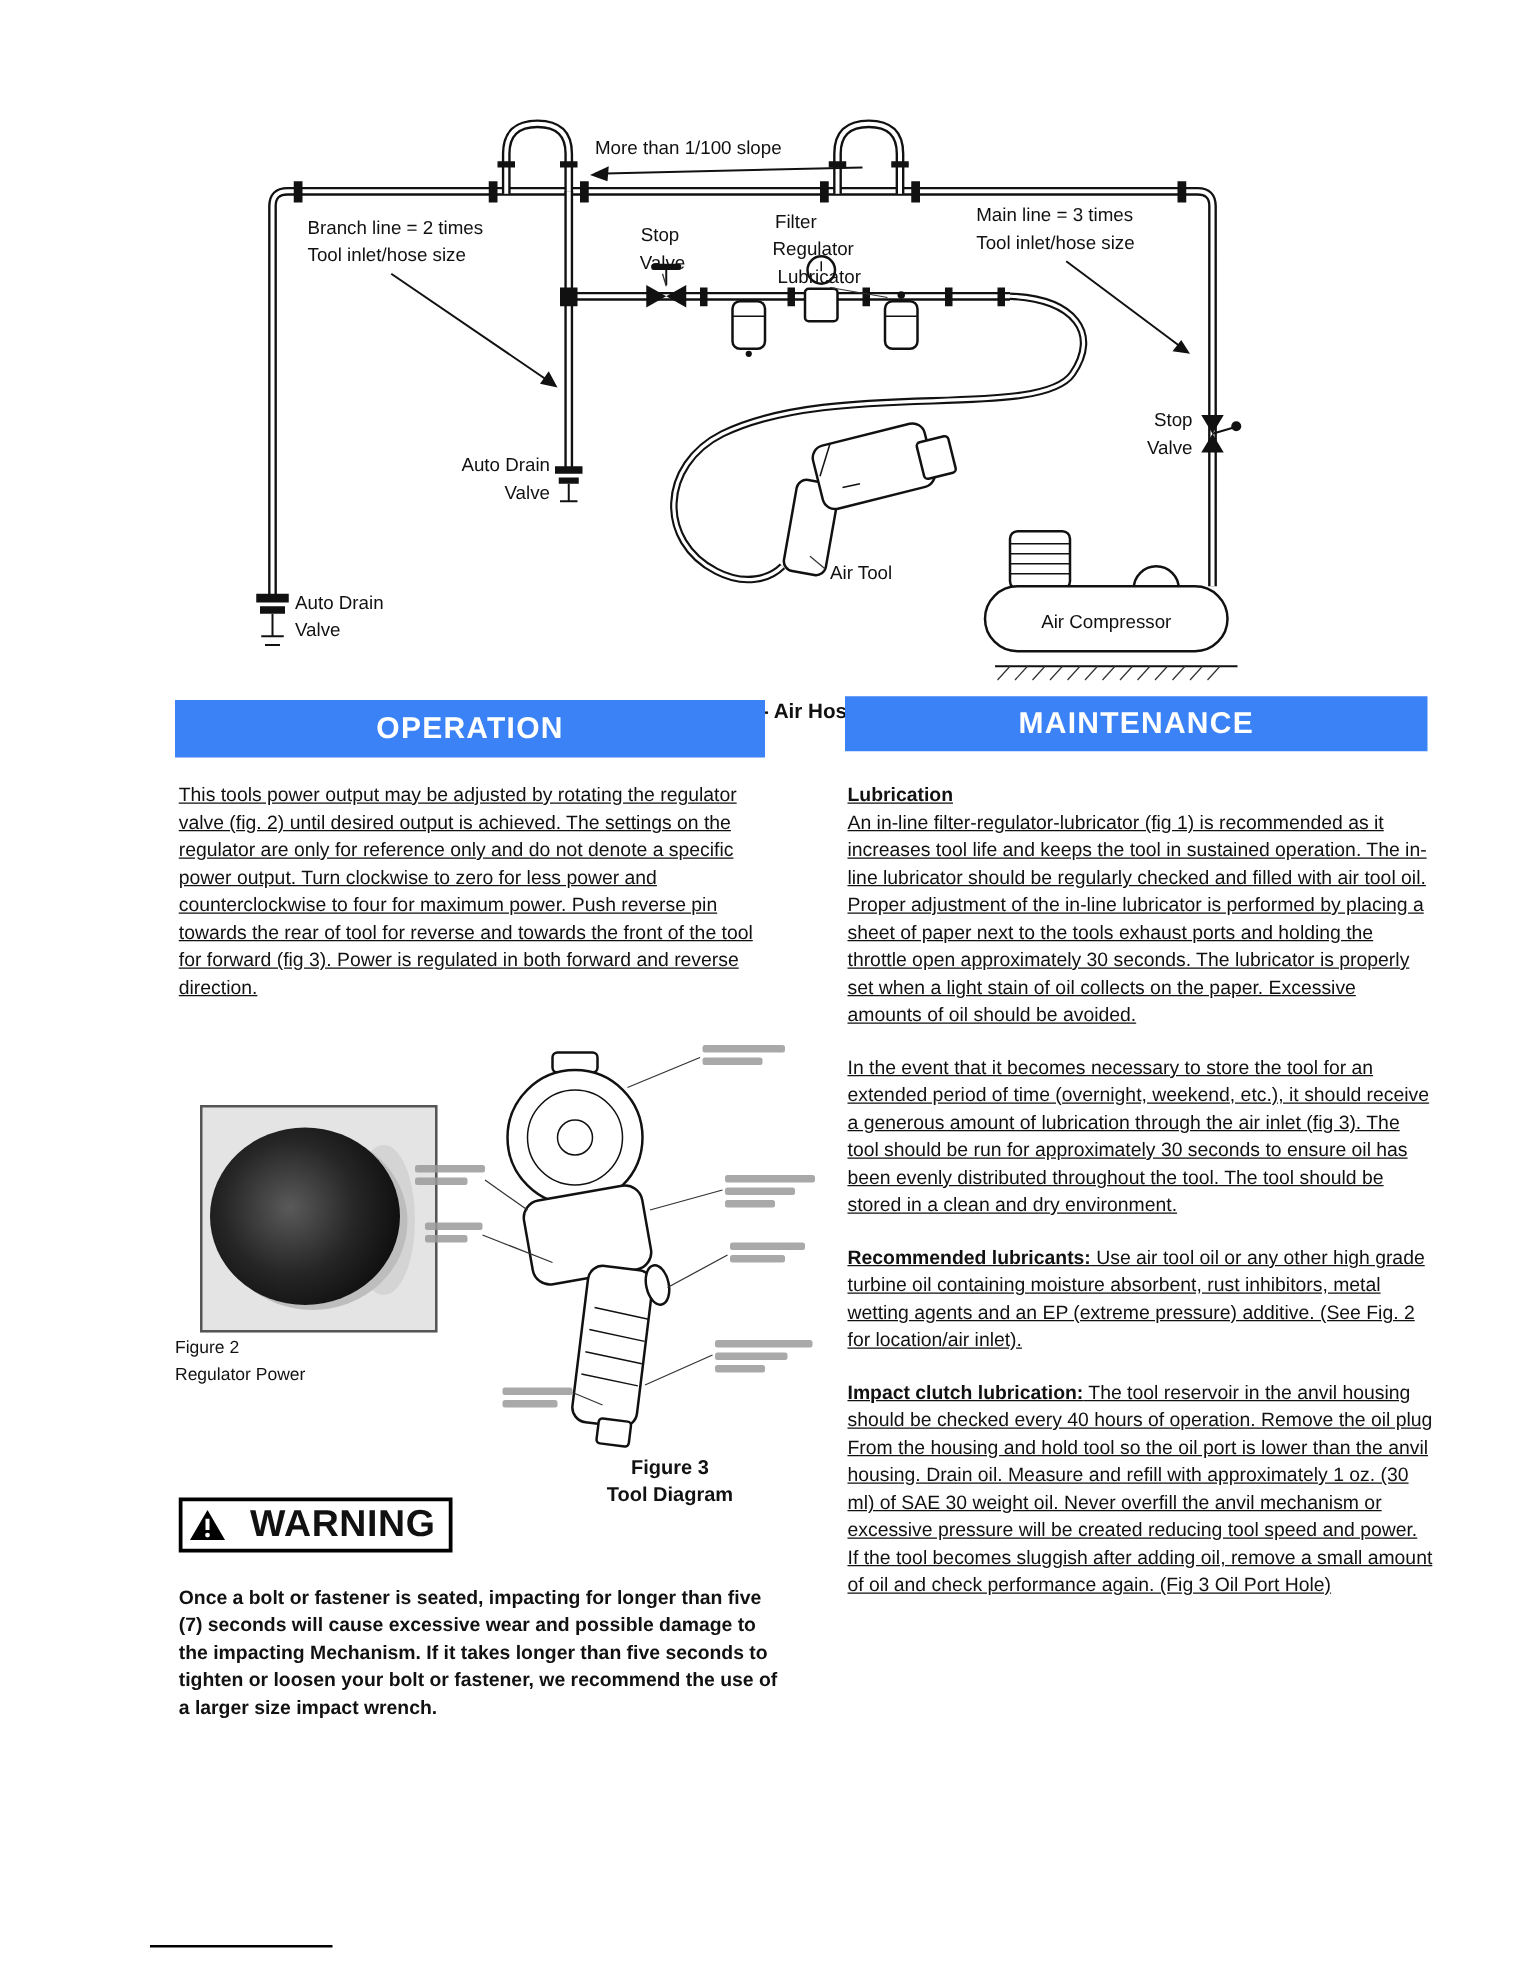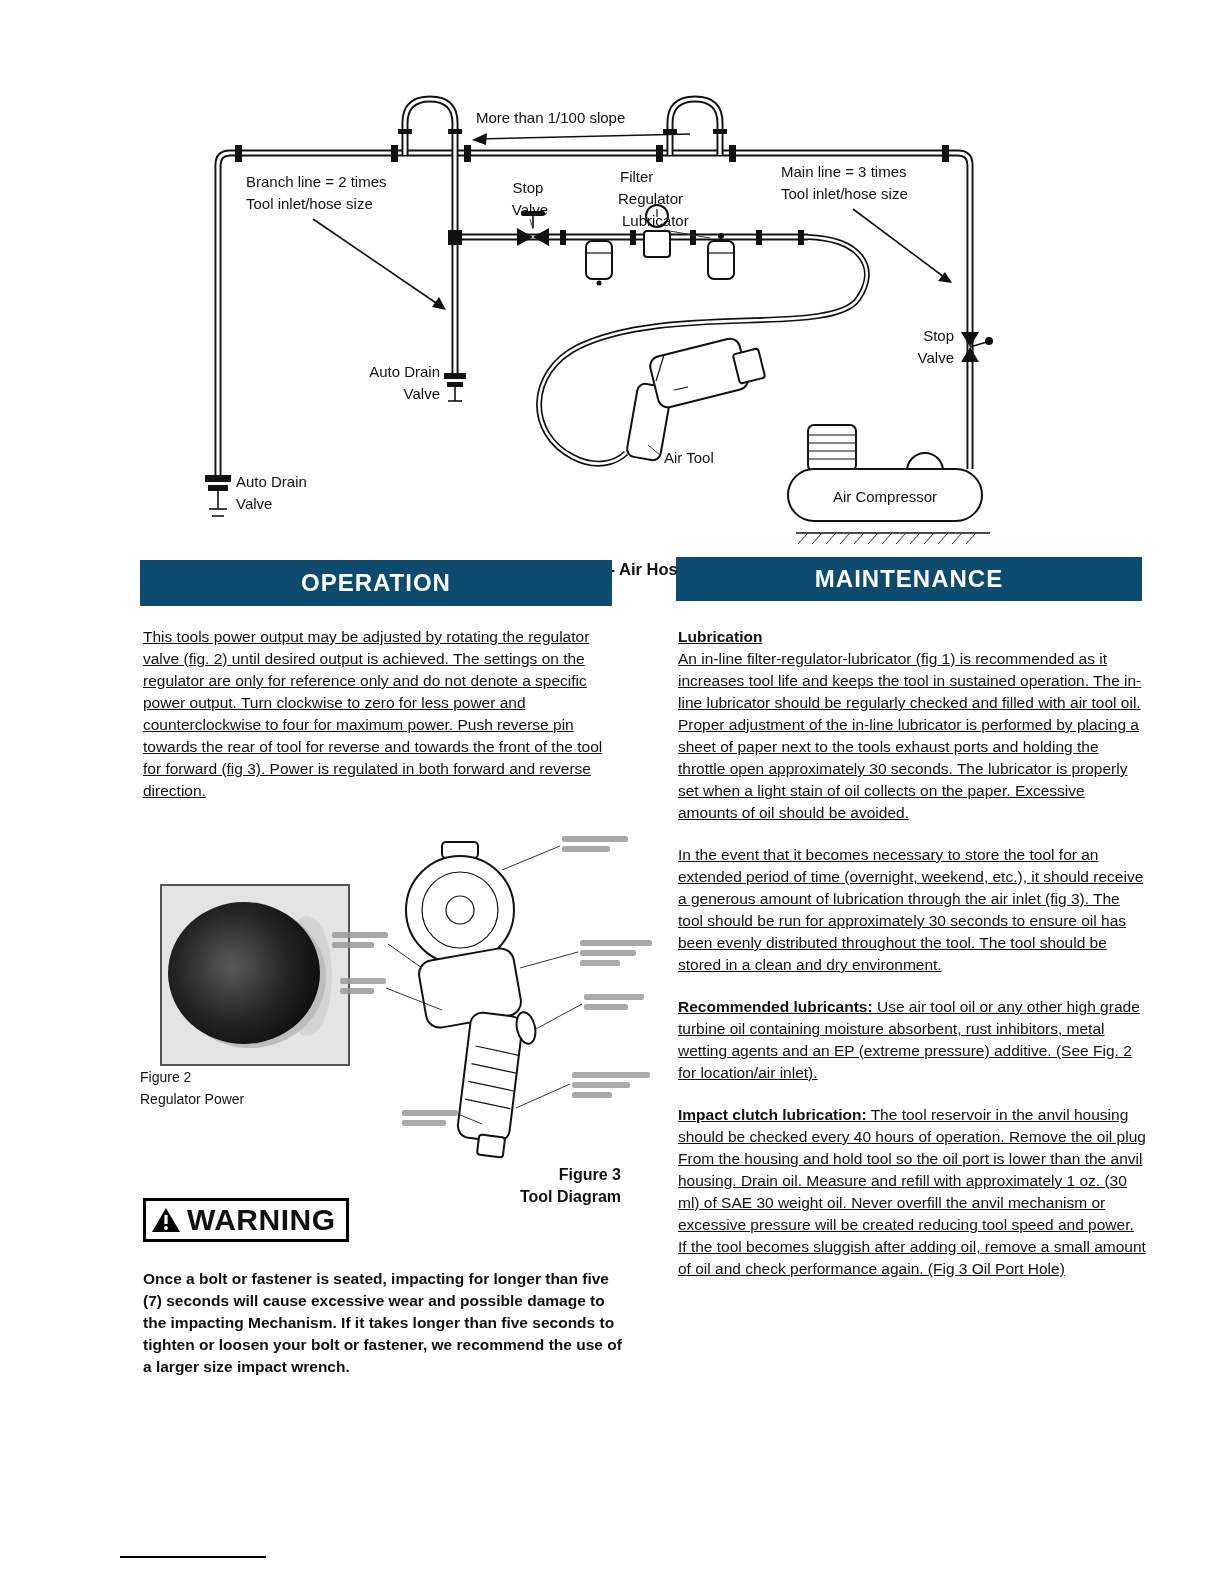--- a/index.html
+++ b/index.html
@@ -2,21 +2,21 @@
 <html><head>
 <meta charset="utf-8">
 <style>
   html,body { margin:0; padding:0; background:#888; }
   .page {
     position:relative; width:1224px; height:1584px; margin:0 auto;
     background:#fff; font-family:"Liberation Sans", sans-serif; color:#111;
     overflow:hidden;
   }
   
-  .bar { position:absolute; background:#0c4a6e; color:#fff; display:flex;
+  .bar { position:absolute; background:#3b82f6; color:#fff; display:flex;
          align-items:center; justify-content:center; font-weight:bold;
          font-size:24px; letter-spacing:1px; }
   .bar-op { left:140px; top:560px; width:472px; height:46px; }
   .bar-mt { left:676px; top:557px; width:466px; height:44px; }
 
   
   .col { position:absolute; font-size:15.5px; line-height:22px;text-decoration:underline; }
   .col-left  { left:143px; top:626px; width:472px; }
   .col-right { left:678px; top:626px; width:468px; }
   .col p { margin:0 0 20px 0; }
@@ -29,26 +29,26 @@
   .fig2 { position:absolute; left:160px; top:884px; width:186px; height:178px;
           border:2px solid #555; background:#e4e4e4; overflow:hidden; }
   .fig2-knob { position:absolute; left:6px; top:16px; width:152px; height:142px;
           border-radius:50%;
           background:radial-gradient(circle at 42% 45%, #5a5a5a 0%, #262626 45%, #101010 75%);
           box-shadow: 6px 4px 0 0 #bdbdbd; }
   .fig2-hl { position:absolute; left:120px; top:30px; width:50px; height:120px;
           border-radius:50%; background:#cfcfcf; opacity:.8; }
   .fig2-cap { position:absolute; left:140px; top:1066px; width:226px; text-align:left;
           font-weight:normal; font-size:14px; line-height:22px; }
-  .fig3-cap { position:absolute; left:395px; top:1164px; width:226px; text-align:right;
+  .fig3-cap { position:absolute; left:423px; top:1164px; width:226px; text-align:center;
           font-weight:bold; font-size:16px; line-height:22px; }
 
   
   .warn-box { position:absolute; left:143px; top:1198px; border:3px solid #000;
-          display:flex; align-items:center; gap:6px; padding:2px 10px 2px 5px; }
+          display:flex; align-items:center; gap:19px; padding:2px 10px 2px 5px; }
   .warn-word { font-size:30px; font-weight:900; letter-spacing:.5px; }
   .warn-text { position:absolute; left:143px; top:1252px; width:486px;
           font-weight:bold; font-size:15.5px; line-height:22px; }
 
   .footer-line { position:absolute; left:120px; top:1556px; width:146px; height:2px;
           background:#000; }
 
   
   svg { position:absolute; }
   .po { fill:none; stroke:#111; stroke-width:7; stroke-linejoin:round; }

